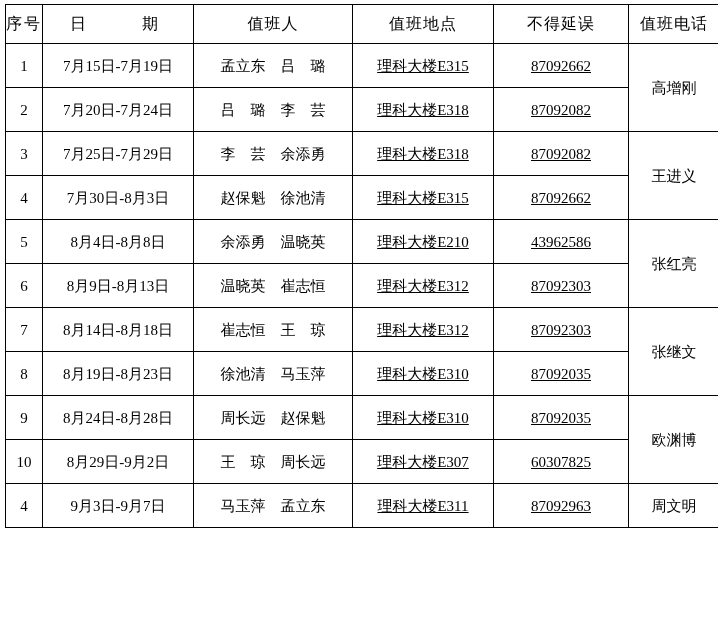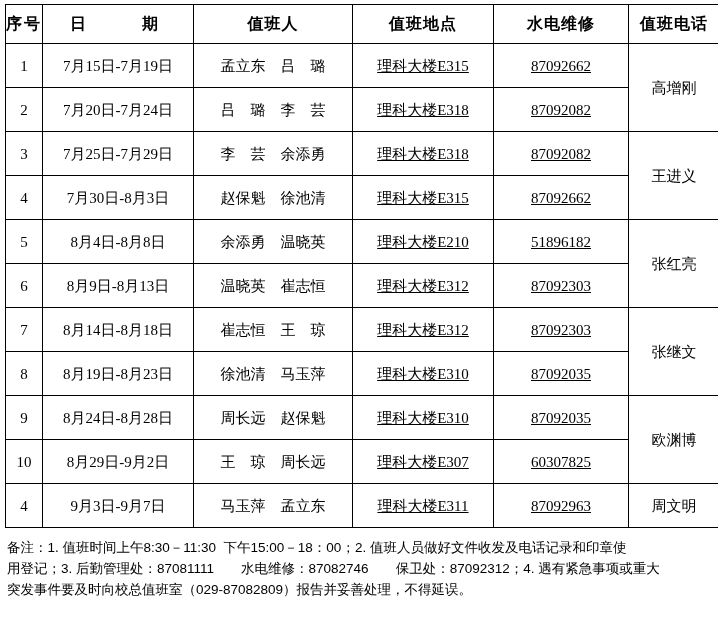--- a/index.html
+++ b/index.html
@@ -31,21 +31,21 @@
     text-align: center;
     vertical-align: middle;
     font-size: 15px;
     line-height: 1.2;
     padding: 0;
     height: 43px;
     font-family: "Liberation Serif", "DejaVu Serif", serif;
   }
   table.duty thead th {
     height: 38px;
-    font-weight: bold;
+    font-weight: normal;
     font-size: 16px;
     letter-spacing: 1px;
     text-align: center;
   }
   th.c-seq { width: 36px; }
   th.c-date { width: 150px; }
   th.c-person { width: 158px; }
   th.c-place { width: 140px; }
   th.c-phone { width: 134px; }
   th.c-leader { width: 90px; }
@@ -77,21 +77,21 @@
 
 <div class="page">
 
   <table class="duty">
     <thead>
       <tr>
         <th class="c-seq"><span class="hdr-seq">序号</span></th>
         <th class="c-date"><span class="hdr-date">日　　期</span></th>
         <th class="c-person">值班人</th>
         <th class="c-place">值班地点</th>
-        <th class="c-phone">水电维修</th>
+        <th class="c-phone">不得延误</th>
         <th class="c-leader">值班电话</th>
       </tr>
     </thead>
     <tbody>
       <tr>
         <td class="seq">1</td>
         <td class="date">7月15日-7月19日</td>
         <td class="person">孟立东　吕　璐</td>
         <td class="place">理科大楼E315</td>
         <td class="phone">87092662</td>
@@ -117,21 +117,21 @@
         <td class="date">7月30日-8月3日</td>
         <td class="person">赵保魁　徐池清</td>
         <td class="place">理科大楼E315</td>
         <td class="phone">87092662</td>
       </tr>
       <tr>
         <td class="seq">5</td>
         <td class="date">8月4日-8月8日</td>
         <td class="person">余添勇　温晓英</td>
         <td class="place">理科大楼E210</td>
-        <td class="phone">51896182</td>
+        <td class="phone">43962586</td>
         <td class="leader" rowspan="2">张红亮</td>
       </tr>
       <tr>
         <td class="seq">6</td>
         <td class="date">8月9日-8月13日</td>
         <td class="person">温晓英　崔志恒</td>
         <td class="place">理科大楼E312</td>
         <td class="phone">87092303</td>
       </tr>
       <tr>
@@ -168,19 +168,14 @@
         <td class="seq">4</td>
         <td class="date">9月3日-9月7日</td>
         <td class="person">马玉萍　孟立东</td>
         <td class="place">理科大楼E311</td>
         <td class="phone">87092963</td>
         <td class="leader">周文明</td>
       </tr>
     </tbody>
   </table>
 
-  <div class="notes">
-    <div>备注：1. 值班时间上午8:30－11:30  下午15:00－18：00；2. 值班人员做好文件收发及电话记录和印章使</div>
-    <div>用登记；3. 后勤管理处：87081111　　水电维修：87082746　　保卫处：87092312；4. 遇有紧急事项或重大</div>
-    <div>突发事件要及时向校总值班室（029-87082809）报告并妥善处理，不得延误。</div>
-  </div>
 
 </div>
 
 </body></html>

